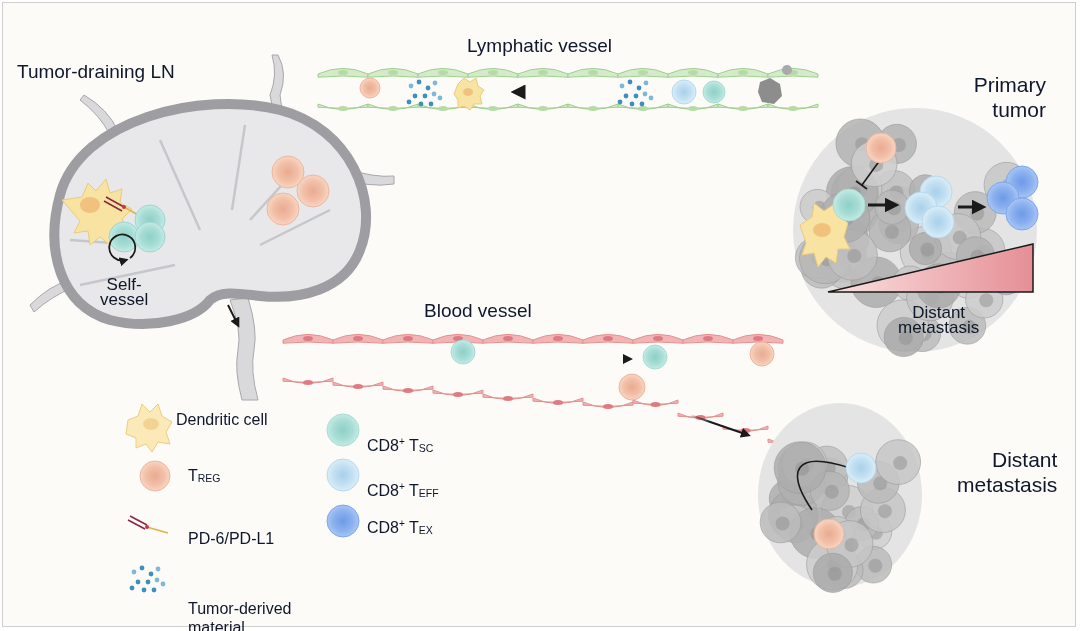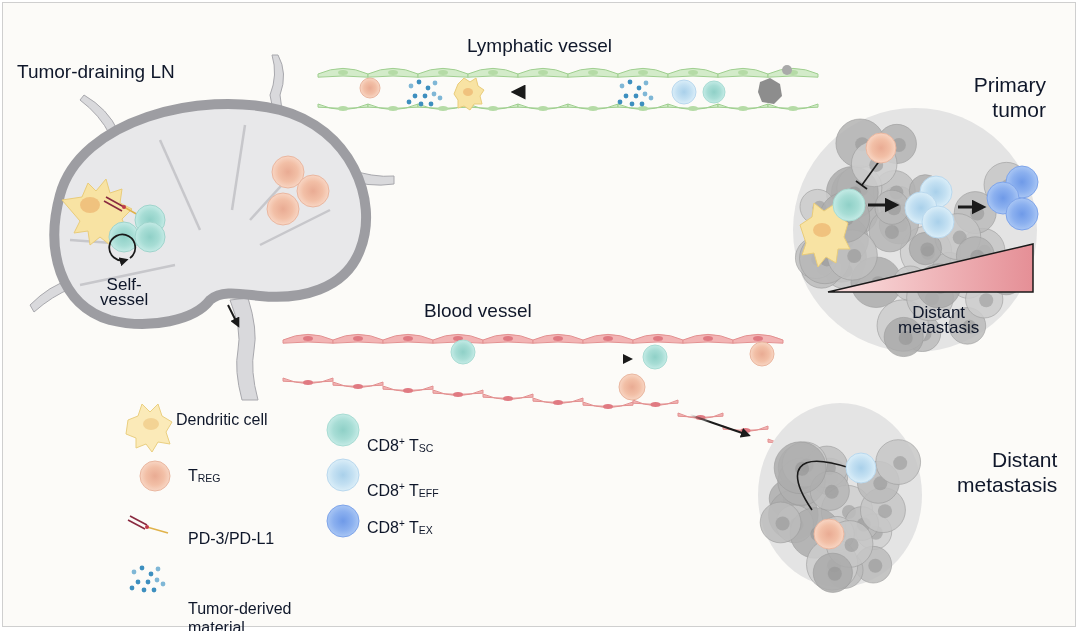--- a/index.html
+++ b/index.html
@@ -472,20 +472,20 @@
   <div>Self-</div>
   <div>vessel</div>
 </div>
 <div class="lbl small" style="left:898px;top:305px;">
   <div>Distant</div>
   <div>metastasis</div>
 </div>
 
 <div class="lbl leg" style="left:176px;top:410px;">Dendritic cell</div>
 <div class="lbl leg" style="left:188px;top:466px;text-align:right;"><span>T</span><sub class="s">REG</sub></div>
-<div class="lbl leg" style="left:188px;top:529px;">PD-3/PD-L1</div>
+<div class="lbl leg" style="left:188px;top:529px;">PD-6/PD-L1</div>
 <div class="lbl leg" style="left:188px;top:599px;">
   <div>Tumor-derived</div>
   <div>material</div>
 </div>
 <div class="lbl leg" style="left:367px;top:423px;margin-top:9px;"><span>CD8</span><sup class="p">+</sup><span> T</span><sub class="s">SC</sub></div>
 <div class="lbl leg" style="left:367px;top:468px;margin-top:9px;"><span>CD8</span><sup class="p">+</sup><span> T</span><sub class="s">EFF</sub></div>
 <div class="lbl leg" style="left:367px;top:514px;"><span>CD8</span><sup class="p">+</sup><span> T</span><sub class="s">EX</sub></div>
 
 </body></html>

